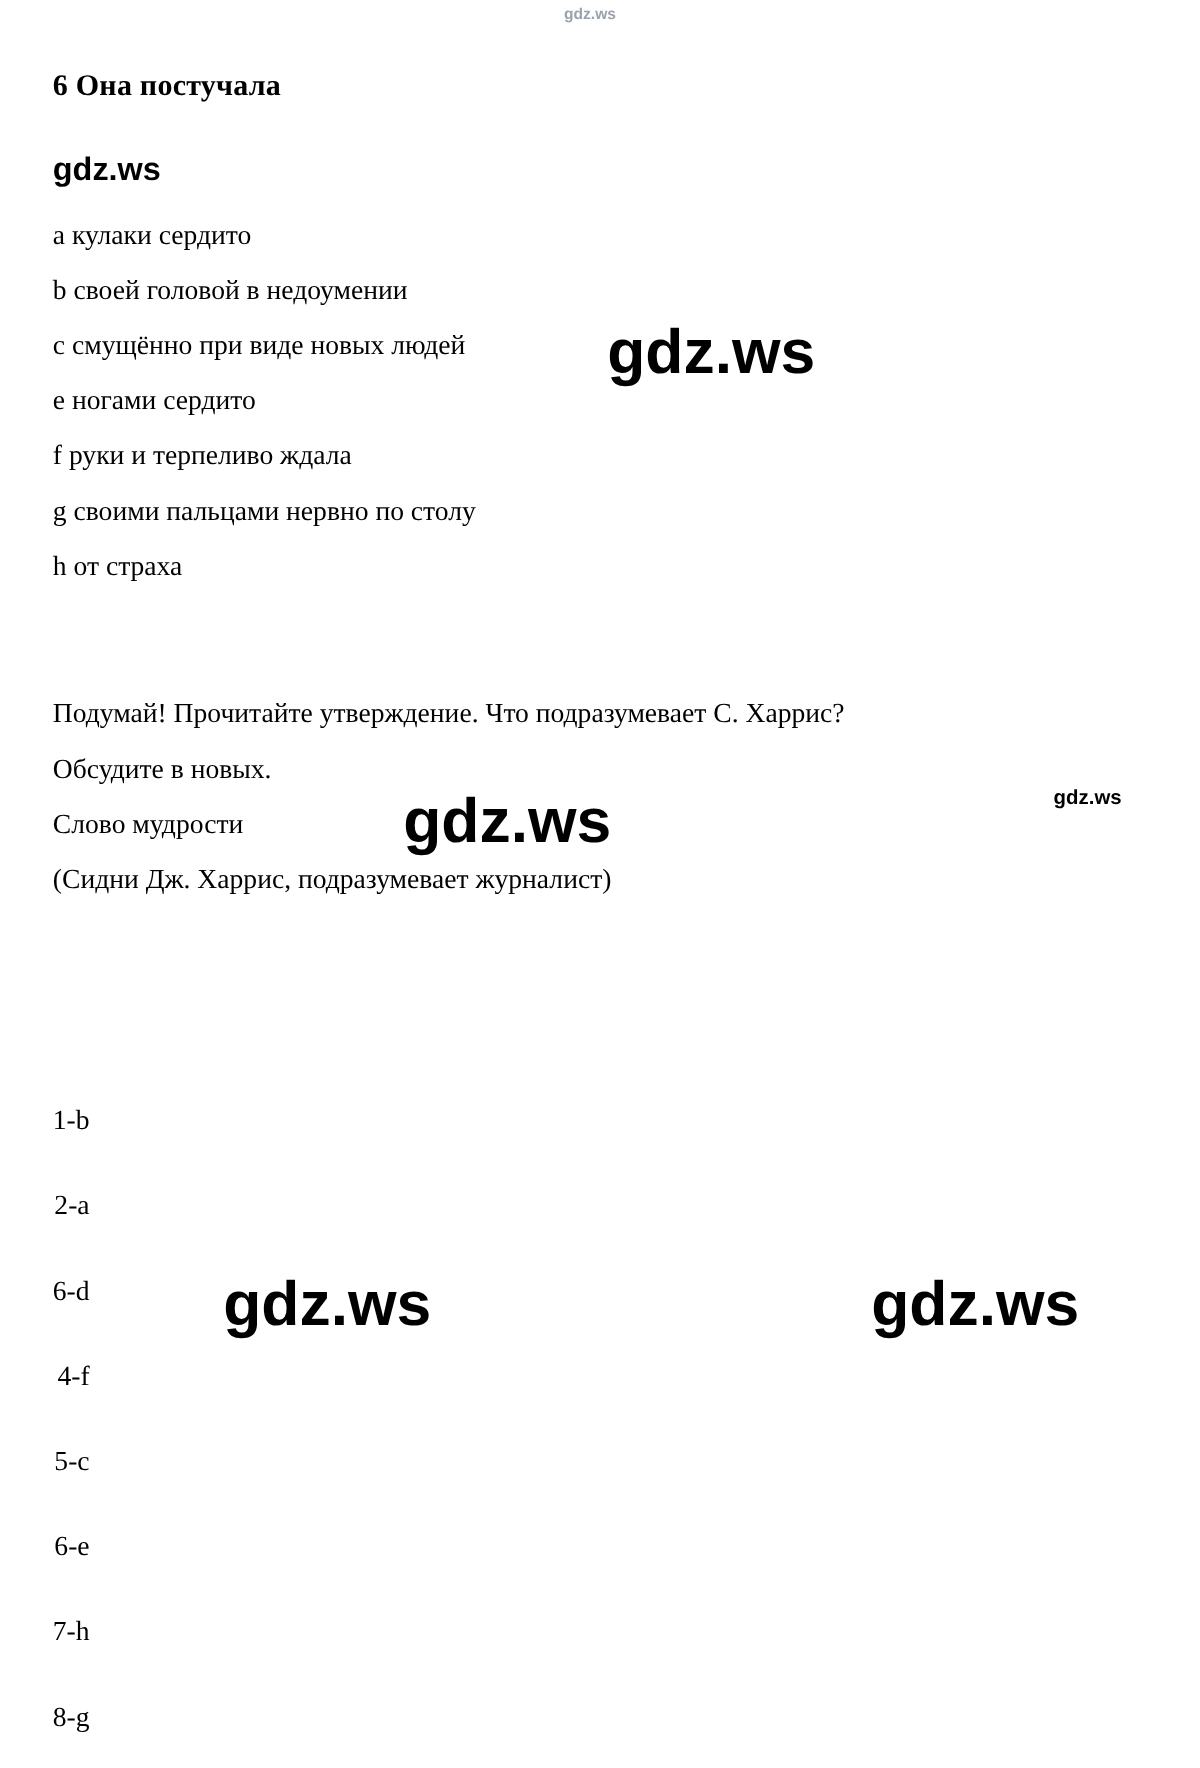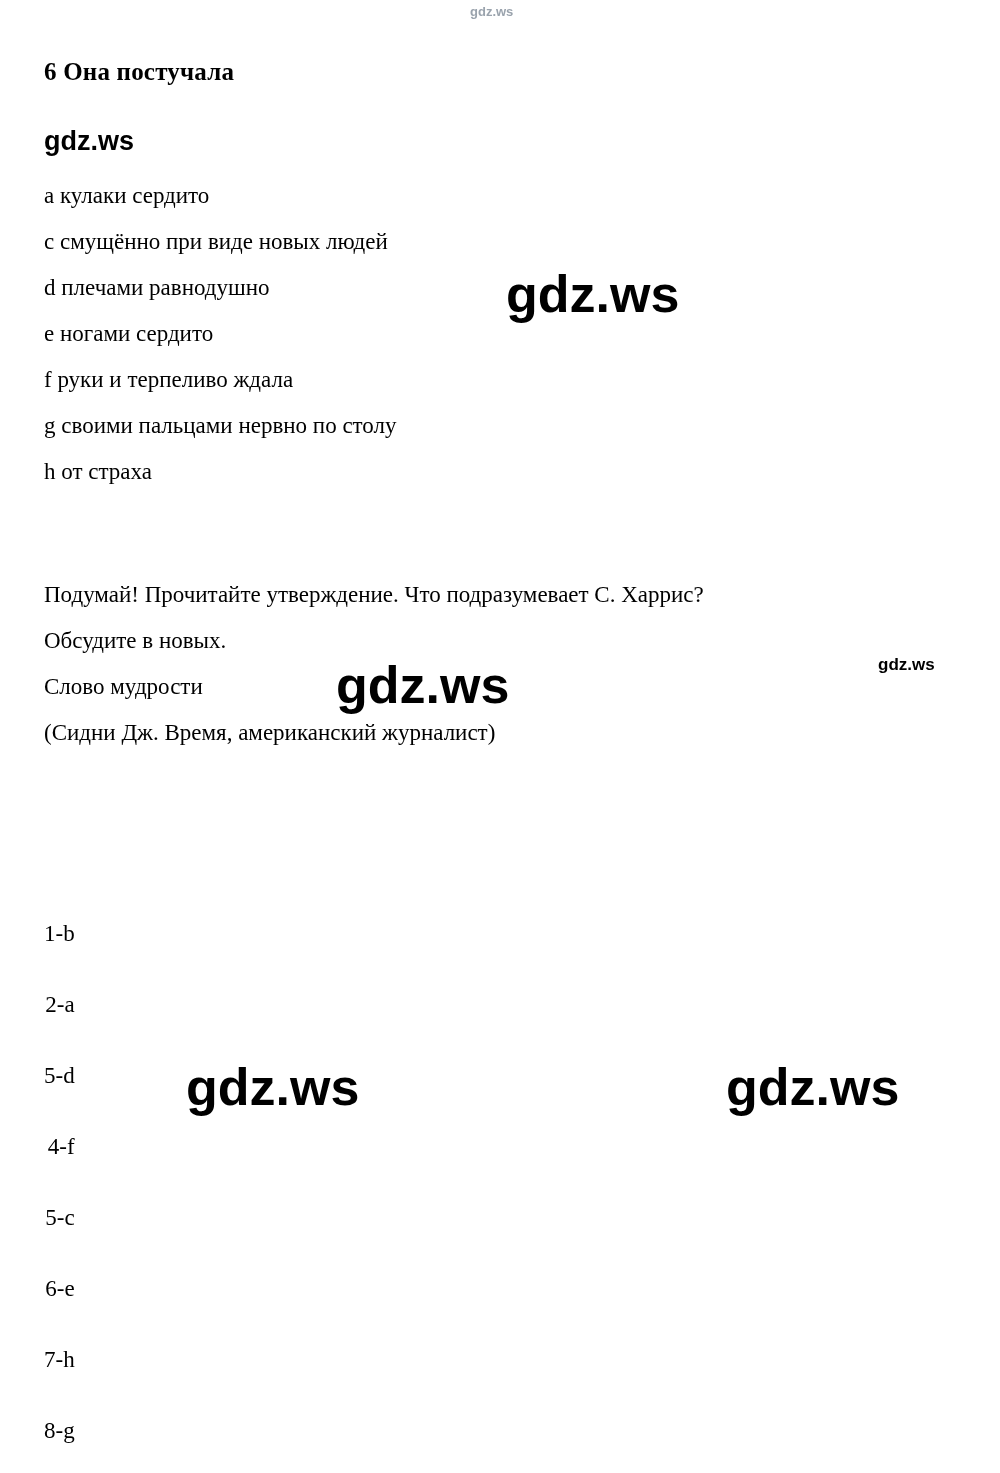--- a/index.html
+++ b/index.html
@@ -118,44 +118,44 @@
 <div class="page">
 
   <div class="wm wm-top">gdz.ws</div>
 
   <div class="heading">6 Она постучала</div>
 
   <div class="wm wm-a">gdz.ws</div>
 
   <div class="options">
     <div class="option-line">a кулаки сердито</div>
+    <div class="option-line">b своей головой в недоумении</div>
     <div class="option-line">c смущённо при виде новых людей</div>
-    <div class="option-line">d плечами равнодушно</div>
     <div class="option-line">e ногами сердито</div>
     <div class="option-line">f руки и терпеливо ждала</div>
     <div class="option-line">g своими пальцами нервно по столу</div>
     <div class="option-line">h от страха</div>
   </div>
 
   <div class="wm wm-b">gdz.ws</div>
 
   <div class="think-block">
     <div class="think-line">Подумай! Прочитайте утверждение. Что подразумевает С. Харрис?</div>
     <div class="think-line">Обсудите в новых.</div>
     <div class="think-line">Слово мудрости</div>
-    <div class="think-line">(Сидни Дж. Время, американский журналист)</div>
+    <div class="think-line">(Сидни Дж. Харрис, подразумевает журналист)</div>
   </div>
 
   <div class="wm wm-c">gdz.ws</div>
   <div class="wm wm-d">gdz.ws</div>
 
   <div class="answers">
     <div class="answer-line">1-b</div>
     <div class="answer-line">2-a</div>
-    <div class="answer-line">5-d</div>
+    <div class="answer-line">6-d</div>
     <div class="answer-line">4-f</div>
     <div class="answer-line">5-c</div>
     <div class="answer-line">6-e</div>
     <div class="answer-line">7-h</div>
     <div class="answer-line">8-g</div>
   </div>
 
   <div class="wm wm-e">gdz.ws</div>
   <div class="wm wm-f">gdz.ws</div>
 

